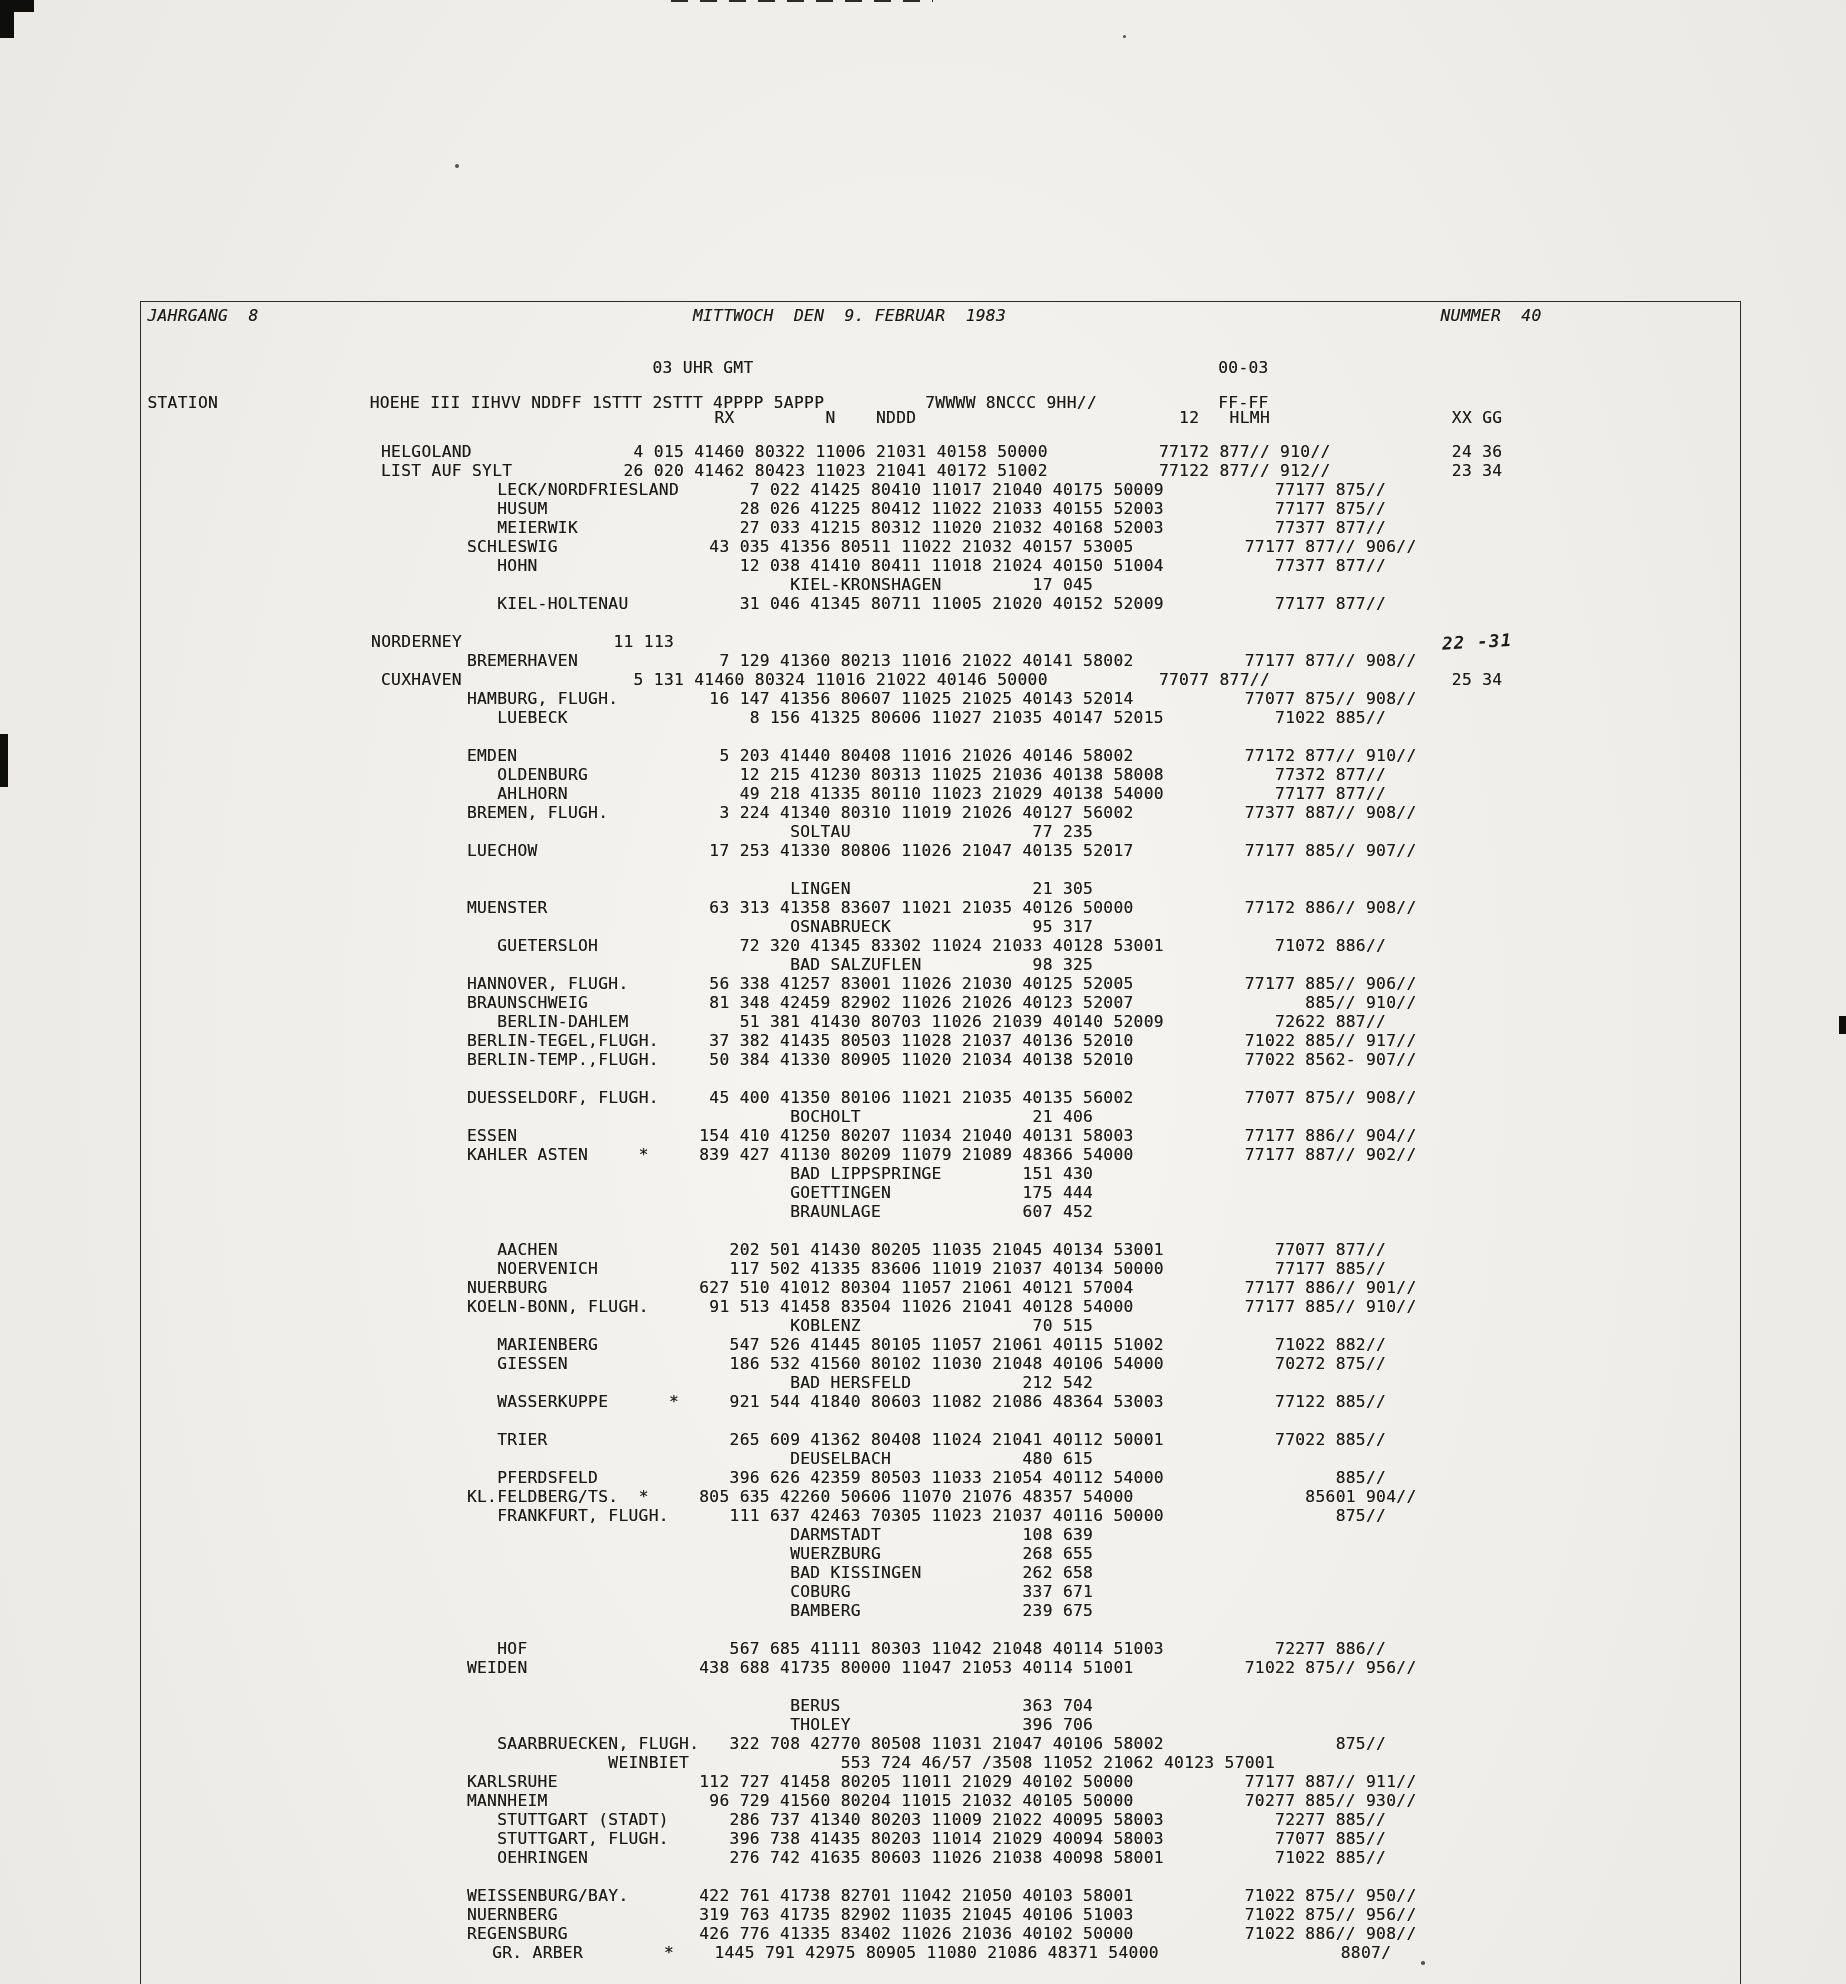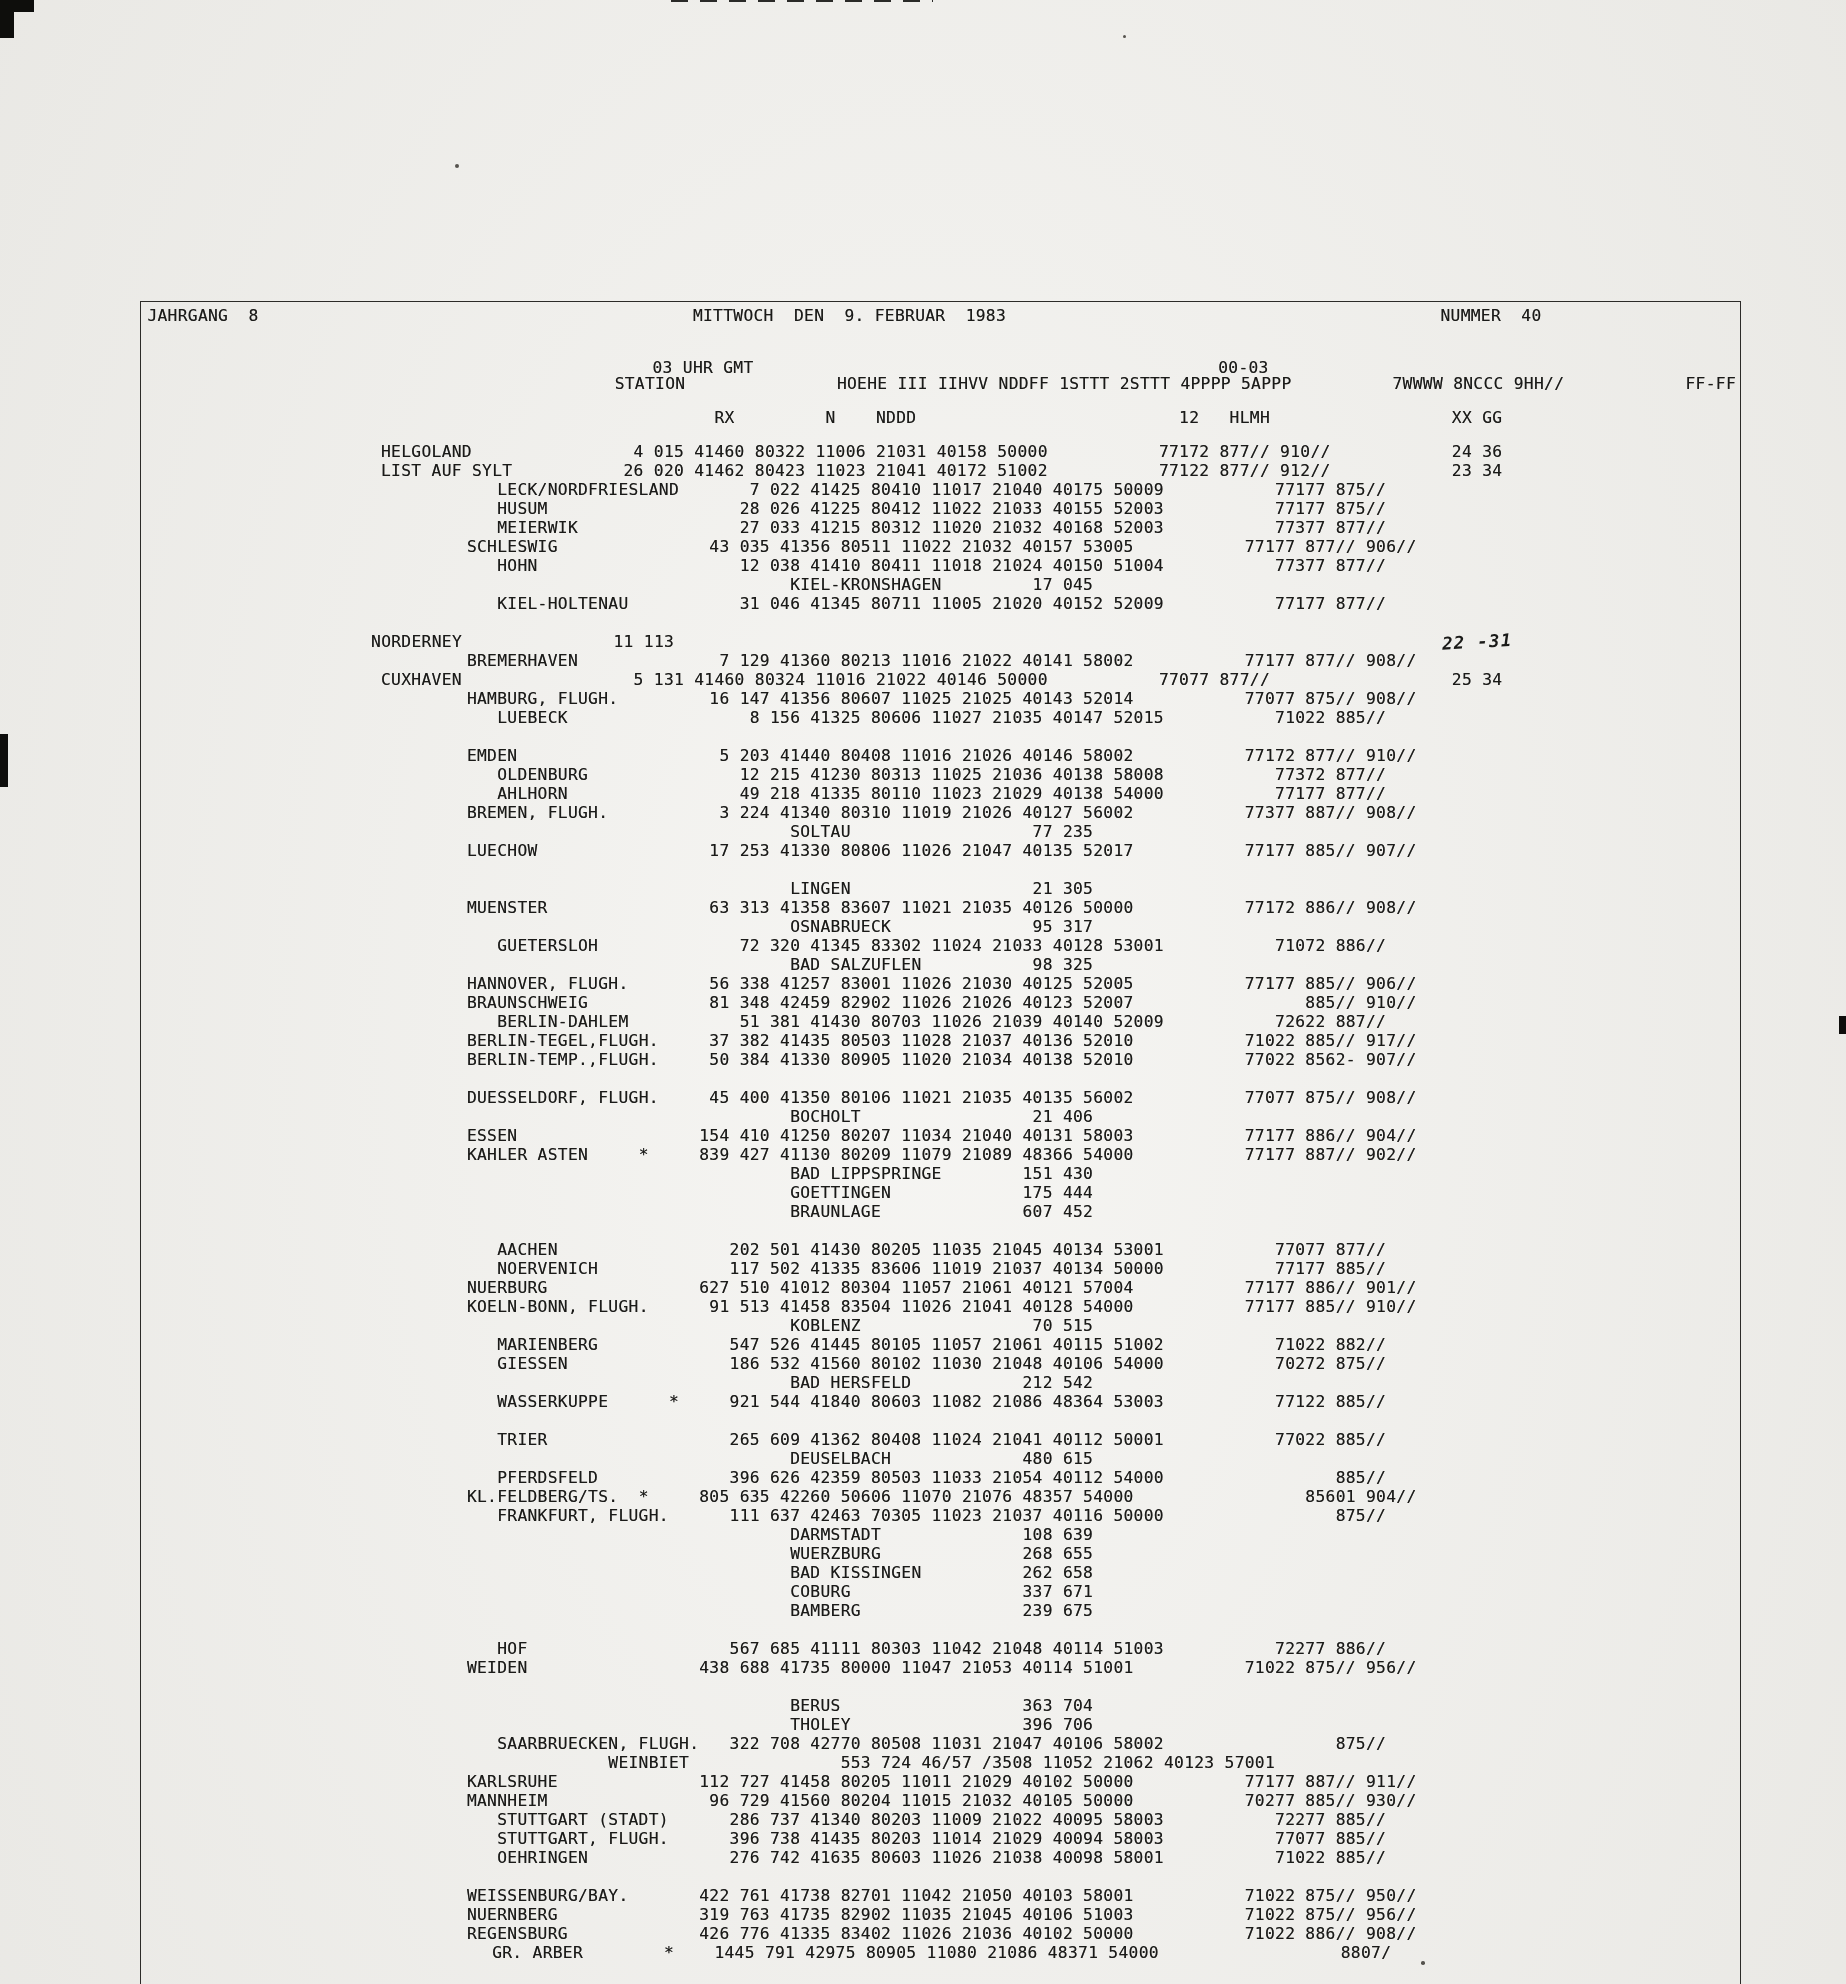--- a/index.html
+++ b/index.html
@@ -21,23 +21,23 @@
     text-shadow:0 0 0.4px rgba(25,25,25,0.55);
   }
   .frame{
     position:absolute;
     left:140px;top:301px;
     width:1601px;height:2170px;
     border:1.6px solid #2c2b28;
     box-sizing:border-box;
   }
   .layer{position:absolute;left:6.4px;right:4px;}
-  .masthead{top:4px;}
+  .masthead{top:4px;font-style:italic;}
   .subheader{top:56px;}
-  .ch1{top:72px;text-align:right;}
+  .ch1{top:91px;}
   .ch2{top:106px;text-align:center;}
   .rows{top:140px;text-align:center;}
   .trow{height:19px;line-height:19px;}
   .hw{
     display:inline-block;
     font-style:italic;
     font-weight:bold;
     font-size:17.5px;
     letter-spacing:1.2px;
     transform:rotate(-3deg) translateY(0.8px);

